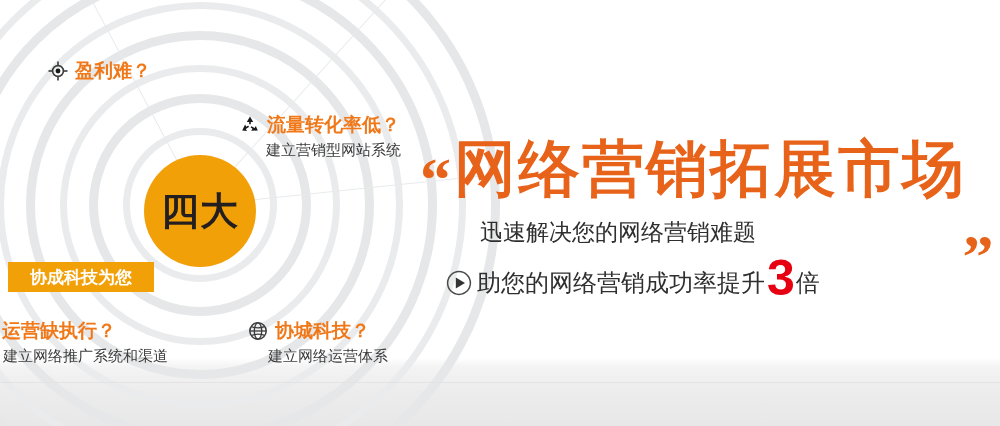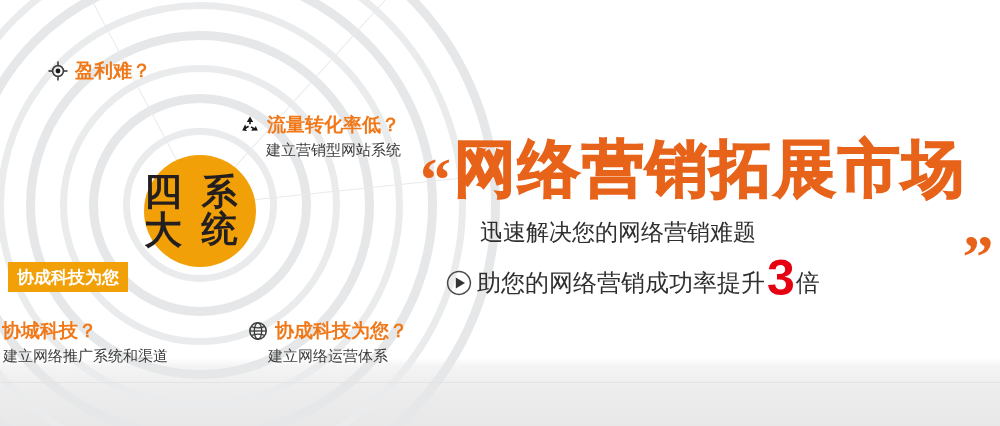--- a/index.html
+++ b/index.html
@@ -83,21 +83,21 @@
     left:8px;top:262px;
     height:30px;
     display:flex;align-items:stretch;
     border:1px solid #F2A007;
     box-sizing:border-box;
   }
   .callbar .left{
     background:#F2A007;color:#ffffff;
     font-size:17px;font-weight:bold;
     display:flex;align-items:center;
-    padding:0 8px;white-space:nowrap;
+    padding:0 21px;white-space:nowrap;
   }
   .callbar .right{
     background:#ffffff;color:#2d2d2d;
     font-size:17px;font-weight:bold;
     display:flex;align-items:center;
     padding:0 9px;white-space:nowrap;
   }
 
   
   .headline-wrap{
@@ -110,21 +110,21 @@
     color:#E8631A;font-weight:bold;
     font-size:62px;line-height:0.7;
     font-family:"Liberation Serif","DejaVu Serif",serif;
   }
   .quote.open{left:0px;top:22px;}
   .quote.close{left:543px;top:68px;}
   .headline{
     position:absolute;
     left:34px;top:0px;
     color:#E8631A;
-    font-size:62px;font-weight:bold;
+    font-size:62px;font-weight:normal;
     letter-spacing:2px;
     white-space:nowrap;
     line-height:1.05;
     -webkit-text-stroke:1.5px #E8631A;
   }
 
   .sub1{
     position:absolute;
     left:480px;top:217px;
     color:#2f2f2f;font-size:23px;
@@ -166,21 +166,20 @@
     <div class="ring" style="width:456px;height:456px;"></div>
     <div class="ring thin" style="width:518px;height:518px;"></div>
     <div class="ring" style="width:582px;height:582px;"></div>
     <div class="spoke" style="width:300px;transform:rotate(-118deg);"></div>
     <div class="spoke" style="width:300px;transform:rotate(-48deg);"></div>
     <div class="spoke" style="width:300px;transform:rotate(-6deg);"></div>
   </div>
 
   <div class="core">
     <div class="l1">四大</div>
-    <div class="l2">系统</div>
   </div>
 
   <div class="feat i1">
     <div class="hd">
       <svg class="ficon" viewBox="0 0 20 20">
         <circle cx="10" cy="10" r="5.4" fill="none" stroke="#3b3b3b" stroke-width="1.6"></circle>
         <circle cx="10" cy="10" r="2.4" fill="#1a1a1a"></circle>
         <line x1="10" y1="0.5" x2="10" y2="4" stroke="#3b3b3b" stroke-width="1.6"></line>
         <line x1="10" y1="16" x2="10" y2="19.5" stroke="#3b3b3b" stroke-width="1.6"></line>
         <line x1="0.5" y1="10" x2="4" y2="10" stroke="#3b3b3b" stroke-width="1.6"></line>
@@ -197,35 +196,35 @@
         <path d="M2.2 15.5 L5.1 9.6 L6.3 11.7 L8.2 10.6 L9 12 L5.8 13.9 L7 16 Z" fill="#1a1a1a"></path>
         <path d="M17.8 15.5 L11.2 15.8 L12.5 13.7 L10.6 12.6 L11.4 11.2 L14.6 13.1 L15.8 11 Z" fill="#1a1a1a"></path>
       </svg>
       <span>流量转化率低？</span>
     </div>
     <div class="sub">建立营销型网站系统</div>
   </div>
 
   <div class="feat i3">
     <div class="hd">
-      <span>协城科技？</span>
+      <span>运营缺执行？</span>
     </div>
     <div class="sub">建立网络推广系统和渠道</div>
   </div>
 
   <div class="feat i4">
     <div class="hd">
       <svg class="ficon" viewBox="0 0 20 20">
         <circle cx="10" cy="10" r="8.2" fill="none" stroke="#3b3b3b" stroke-width="1.5"></circle>
         <ellipse cx="10" cy="10" rx="3.7" ry="8.2" fill="none" stroke="#3b3b3b" stroke-width="1.3"></ellipse>
         <line x1="1.8" y1="10" x2="18.2" y2="10" stroke="#3b3b3b" stroke-width="1.3"></line>
         <path d="M3.3 5.6 Q10 8 16.7 5.6" fill="none" stroke="#3b3b3b" stroke-width="1.2"></path>
         <path d="M3.3 14.4 Q10 12 16.7 14.4" fill="none" stroke="#3b3b3b" stroke-width="1.2"></path>
       </svg>
-      <span>协成科技为您？</span>
+      <span>协城科技？</span>
     </div>
     <div class="sub">建立网络运营体系</div>
   </div>
 
   <div class="callbar">
     <div class="left">协成科技为您</div>
   </div>
 
   <div class="headline-wrap">
     <span class="quote open">“</span>

